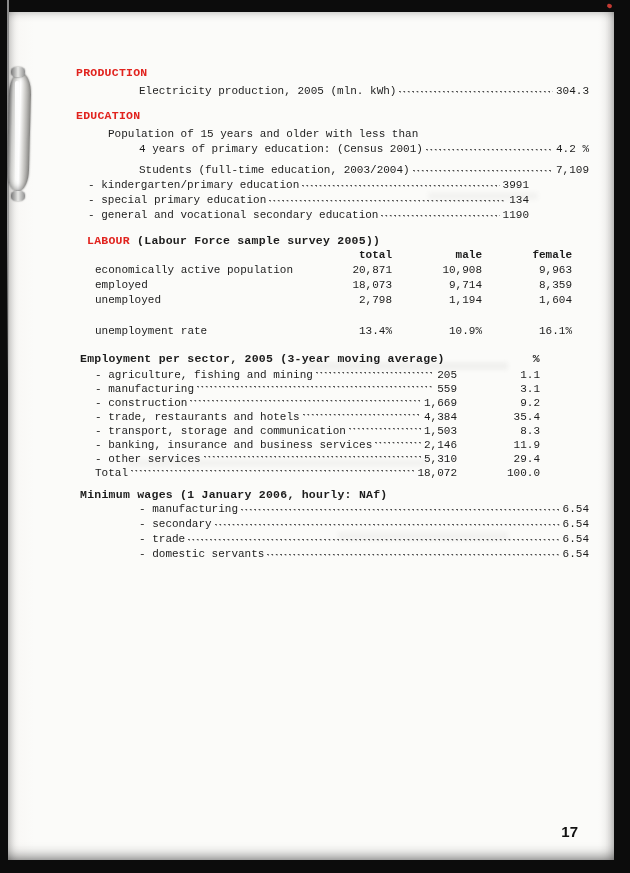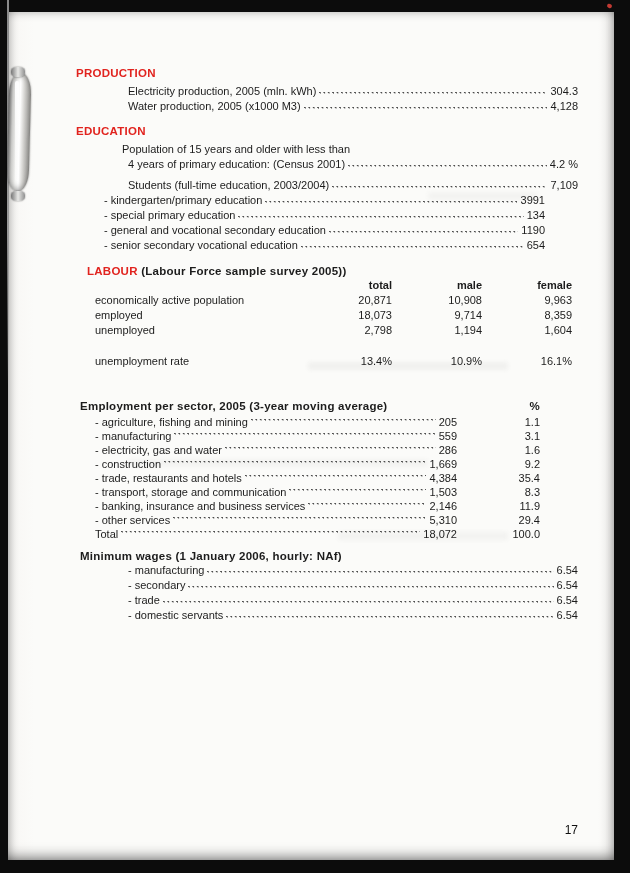--- a/index.html
+++ b/index.html
@@ -4,52 +4,52 @@
 <style>
   html,body{margin:0;padding:0;background:#0c0c0c;}
   .scan{position:relative;width:630px;height:873px;background:#0c0c0c;overflow:hidden;
         font-family:"Liberation Sans",sans-serif;color:#1c1c1c;}
   .paper{position:absolute;left:8px;top:12px;width:606px;height:848px;
          background:linear-gradient(90deg,#efeeec 0,#f9f8f6 10px,#fbfbf9 26px,#fbfbf9 calc(100% - 16px),#f1f0ee 100%);
          box-shadow:inset 0 -12px 14px -10px rgba(0,0,0,.55),
                     inset -9px 0 11px -8px rgba(0,0,0,.35),
                     inset 9px 0 10px -8px rgba(0,0,0,.28),
                     inset 0 9px 10px -8px rgba(0,0,0,.22);}
-  .content{position:absolute;left:68px;top:54px;width:486px;font-size:11px;line-height:15px;}
+  .content{position:absolute;left:68px;top:54px;width:486px;font-size:11px;line-height:15px;font-family:Liberation Mono, monospace;}
 
   .sec-h{font-size:11.5px;line-height:14px;font-weight:700;letter-spacing:.25px;}
   .red{color:#e1231e;}
   .h-prod{margin:0 0 4px 0;}
   .h-edu{margin:10px 0 4px 0;}
   .h-lab{margin:11px 0 0 0;color:#1c1c1c;padding-left:11px;}
-  .h-emp{margin:30px 0 2px 4px;display:flex;width:460px;}
+  .h-emp{margin:13px 0 2px 4px;display:flex;width:460px;}
   .h-wag{margin:8px 0 0 4px;}
   .h-emp .grow{flex:1;}
 
   .row{display:flex;align-items:baseline;}
-  .ind1{margin-left:19px;width:450px;padding-left:33px;}
-  .ind2{margin-left:28px;width:441px;}
+  .ind1{margin-left:30px;width:450px;padding-left:33px;}
+  .ind2{margin-left:12px;width:441px;}
   .emp-row{margin-left:19px;width:445px;line-height:14px;align-items:center;}
   .lbl{white-space:nowrap;}
   .val{white-space:nowrap;}
   .pct{width:83px;text-align:right;white-space:nowrap;}
   .dots{flex:1 1 8px;position:relative;min-width:8px;}
   .dots::after{content:"";position:absolute;left:3px;right:3px;bottom:1px;height:3px;
          background-image:radial-gradient(circle at 1.1px 1.6px,#4d4d4d .85px,rgba(0,0,0,0) 1.05px);
          background-size:4.4px 3px;background-repeat:repeat-x;}
-  .noleader{width:450px;margin-left:18px;padding-left:28px;}
+  .noleader{width:450px;margin-left:4px;padding-left:28px;}
 
   .lab-grid{display:grid;grid-template-columns:221px 76px 90px 90px;margin-left:19px;line-height:15px;}
   .lab-grid .n{text-align:right;white-space:nowrap;}
   .lab-head{font-weight:700;}
   .rate{margin-top:16px;}
 
   .stud{margin-top:6px;}
 
-  .pagenum{position:absolute;right:36px;top:811px;font-size:12px;font-weight:400;color:#111;}
+  .pagenum{position:absolute;right:36px;top:811px;font-size:15px;font-weight:700;color:#111;}
 
   
   .wire{position:absolute;left:7px;top:0;width:2px;height:385px;
         background:linear-gradient(180deg,#8a8a8a 0,#9a9a9a 60%,rgba(150,150,150,0) 100%);}
   .clip{position:absolute;left:3px;top:63px;width:34px;height:140px;}
   .clip .body{position:absolute;left:5px;top:10px;width:22px;height:118px;border-radius:46%/18%;
         background:linear-gradient(90deg,#6e6e6e 0,#c9c9c7 18%,#f4f4f2 38%,#ffffff 52%,#d6d5d2 70%,#8d8c89 100%);
         box-shadow:0 0 2px rgba(0,0,0,.5), inset 0 6px 6px -4px rgba(0,0,0,.35), inset 0 -6px 6px -4px rgba(0,0,0,.35);
         transform:rotate(1.5deg);}
   .clip .hl{position:absolute;left:12px;top:18px;width:4px;height:100px;border-radius:3px;
@@ -78,25 +78,20 @@
     <div class="ghost g4"></div>
 
     <div class="content">
 
       <div class="sec-h red h-prod">PRODUCTION</div>
       <div class="row ind1">
         <span class="lbl">Electricity production, 2005 (mln. kWh)</span>
         <span class="dots"></span>
         <span class="val">304.3</span>
       </div>
-      <div class="row ind1">
-        <span class="lbl">Water production, 2005 (x1000 M3)</span>
-        <span class="dots"></span>
-        <span class="val">4,128</span>
-      </div>
 
       <div class="sec-h red h-edu">EDUCATION</div>
       <div class="noleader">Population of 15 years and older with less than</div>
       <div class="row ind1">
         <span class="lbl">4 years of primary education: (Census 2001)</span>
         <span class="dots"></span>
         <span class="val">4.2 %</span>
       </div>
 
       <div class="stud">
@@ -112,25 +107,20 @@
         </div>
         <div class="row ind2">
           <span class="lbl">- special primary education</span>
           <span class="dots"></span>
           <span class="val">134</span>
         </div>
         <div class="row ind2">
           <span class="lbl">- general and vocational secondary education</span>
           <span class="dots"></span>
           <span class="val">1190</span>
-        </div>
-        <div class="row ind2">
-          <span class="lbl">- senior secondary vocational education</span>
-          <span class="dots"></span>
-          <span class="val">654</span>
         </div>
       </div>
 
       <div class="sec-h h-lab">
         <span class="red">LABOUR</span>
         <span>(Labour Force sample survey 2005))</span>
       </div>
       <div class="lab-grid lab-head">
         <span></span>
         <span class="n">total</span>
@@ -171,26 +161,20 @@
         <span class="lbl">- agriculture, fishing and mining</span>
         <span class="dots"></span>
         <span class="val">205</span>
         <span class="pct">1.1</span>
       </div>
       <div class="row emp-row">
         <span class="lbl">- manufacturing</span>
         <span class="dots"></span>
         <span class="val">559</span>
         <span class="pct">3.1</span>
-      </div>
-      <div class="row emp-row">
-        <span class="lbl">- electricity, gas and water</span>
-        <span class="dots"></span>
-        <span class="val">286</span>
-        <span class="pct">1.6</span>
       </div>
       <div class="row emp-row">
         <span class="lbl">- construction</span>
         <span class="dots"></span>
         <span class="val">1,669</span>
         <span class="pct">9.2</span>
       </div>
       <div class="row emp-row">
         <span class="lbl">- trade, restaurants and hotels</span>
         <span class="dots"></span>

